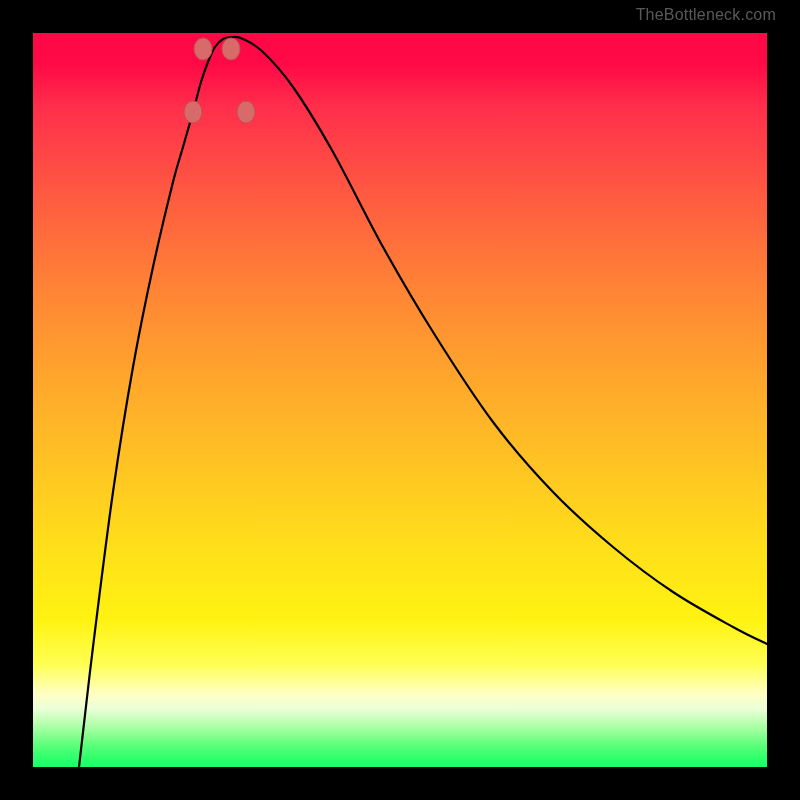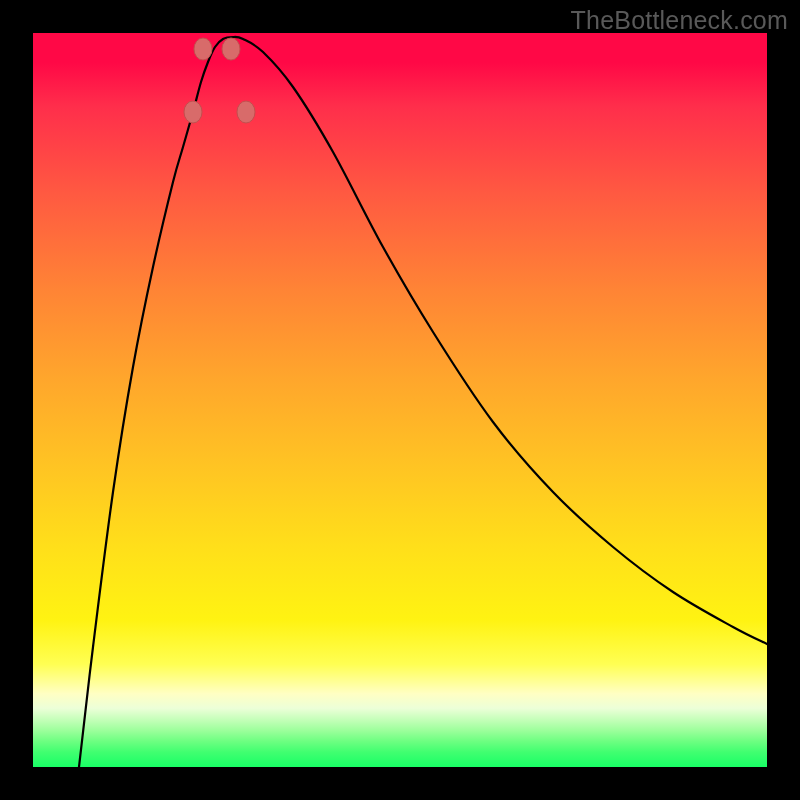--- a/index.html
+++ b/index.html
@@ -57,23 +57,23 @@
   .curve-svg {
     position: absolute;
     left: 0;
     top: 0;
     width: 734px;
     height: 734px;
   }
   .attrib {
     position: absolute;
     top: 6px;
-    right: 12px;
+    right: 24px;
     color: #595959;
-    font-size: 25px;
+    font-size: 16px;
     font-weight: 400;
     letter-spacing: 0.2px;
     white-space: nowrap;
   }
 </style>
 </head>
 <body>
 
 <div class="frame">
 

